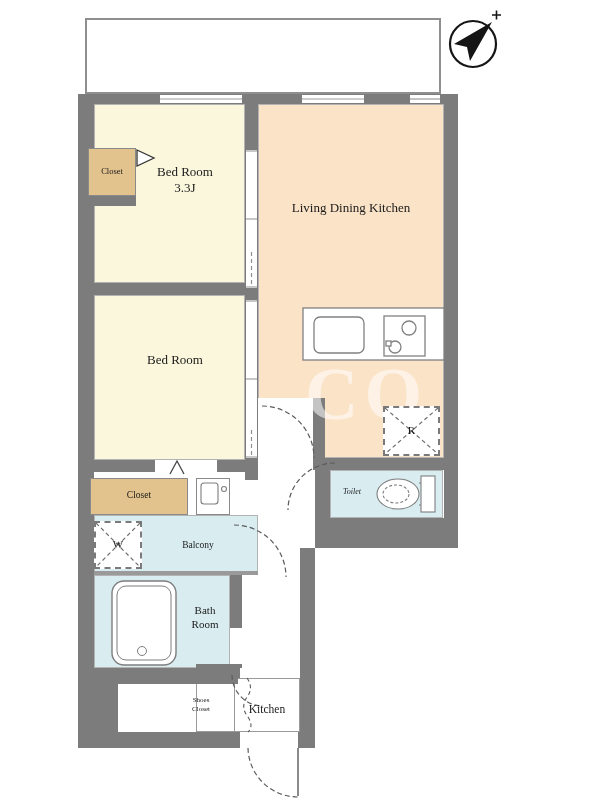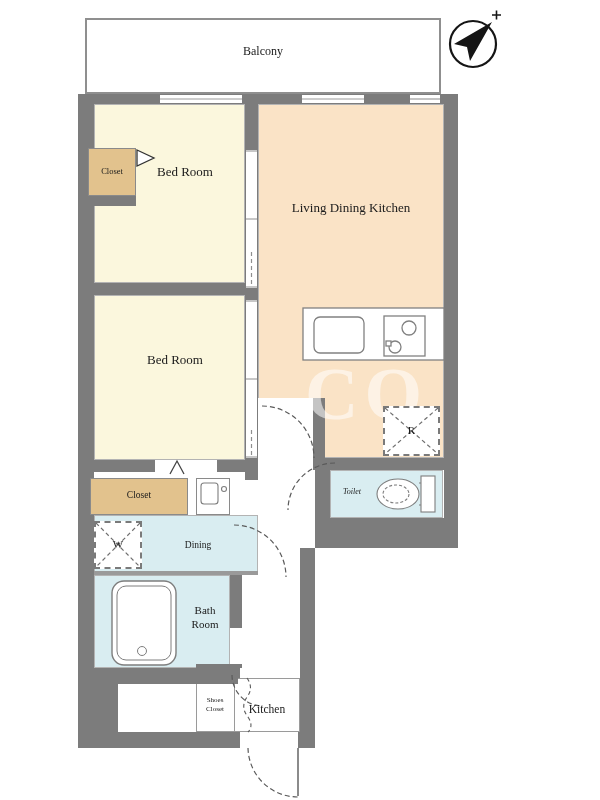--- a/index.html
+++ b/index.html
@@ -21,21 +21,20 @@
              letter-spacing:6px;color:rgba(255,255,255,0.55);z-index:4;pointer-events:none;}
   svg.overlay{position:absolute;left:0;top:0;z-index:6;}
   .two-line .sz{display:block;}
 </style>
 </head>
 <body>
 
 <div id="plan">
 
   <div id="balcony"></div>
-  <div class="lbl" style="left:85px;top:44px;width:356px;font-size:12px;">Balcony</div>
 
   <div class="room cream" style="left:94px;top:104px;width:151px;height:179px;"></div>
   <div class="room peach" style="left:258px;top:104px;width:186px;height:354px;"></div>
   <div class="room" style="left:258px;top:398px;width:55px;height:60px;background:#fff;border:none;"></div>
   <div class="room cream" style="left:94px;top:295px;width:151px;height:165px;"></div>
   <div class="room wet" style="left:94px;top:515px;width:164px;height:57px;"></div>
   <div class="room wet" style="left:330px;top:470px;width:113px;height:48px;"></div>
   <div class="room wet" style="left:94px;top:575px;width:136px;height:93px;"></div>
   <div class="room" style="left:196px;top:678px;width:104px;height:54px;background:#fff;border:1px solid #9a9a9a;"></div>
   <div class="abs" style="left:234px;top:678px;width:1px;height:54px;background:#9a9a9a;z-index:2;"></div>
@@ -141,36 +140,37 @@
     <path d="M298 748 L298 796" stroke="#5a5a5a" stroke-width="1.4"></path>
 
     <path d="M170 474 L177 461 L184 474" fill="#ffffff" stroke="#444" stroke-width="1.3"></path>
     <polygon points="137,150 154,158 137,166" fill="#ffffff" stroke="#333" stroke-width="1.3"></polygon>
 
     <path d="M247 678 q 7 10 0 19 q -7 10 1 20 q 6 9 0 15" fill="none" stroke="#5a5a5a" stroke-width="1.1" stroke-dasharray="4 3"></path>
   </svg>
 
   <div class="lbl two-line" style="left:120px;top:164px;width:130px;font-size:13px;">
     <span>Bed Room</span>
+    <span class="sz">3.3J</span>
   </div>
   <div class="lbl two-line" style="left:258px;top:200px;width:186px;font-size:13px;">
     <span>Living Dining Kitchen</span>
   </div>
   <div class="lbl two-line" style="left:110px;top:352px;width:130px;font-size:13px;">
     <span>Bed Room</span>
   </div>
   <div class="lbl" style="left:88px;top:166px;width:48px;font-size:8.5px;">Closet</div>
   <div class="lbl" style="left:90px;top:490px;width:98px;font-size:9.5px;">Closet</div>
-  <div class="lbl" style="left:150px;top:540px;width:96px;font-size:9.5px;">Dining</div>
+  <div class="lbl" style="left:150px;top:540px;width:96px;font-size:9.5px;">Balcony</div>
   <div class="lbl" style="left:331px;top:487px;width:42px;font-size:8px;font-style:italic;">Toilet</div>
   <div class="lbl two-line" style="left:180px;top:604px;width:50px;font-size:11px;">
     <span>Bath</span>
     <span class="sz">Room</span>
   </div>
   <div class="lbl" style="left:94px;top:538px;width:48px;font-size:11px;">W</div>
   <div class="lbl" style="left:383px;top:424px;width:57px;font-size:11px;">R</div>
-  <div class="lbl two-line" style="left:196px;top:696px;width:38px;font-size:7px;">
+  <div class="lbl two-line" style="left:182px;top:696px;width:38px;font-size:7px;">
     <span>Shoes</span>
     <span class="sz">Closet</span>
   </div>
   <div class="lbl" style="left:234px;top:702px;width:66px;font-size:11.5px;">Kitchen</div>
 
 </div>
 
 </body></html>

